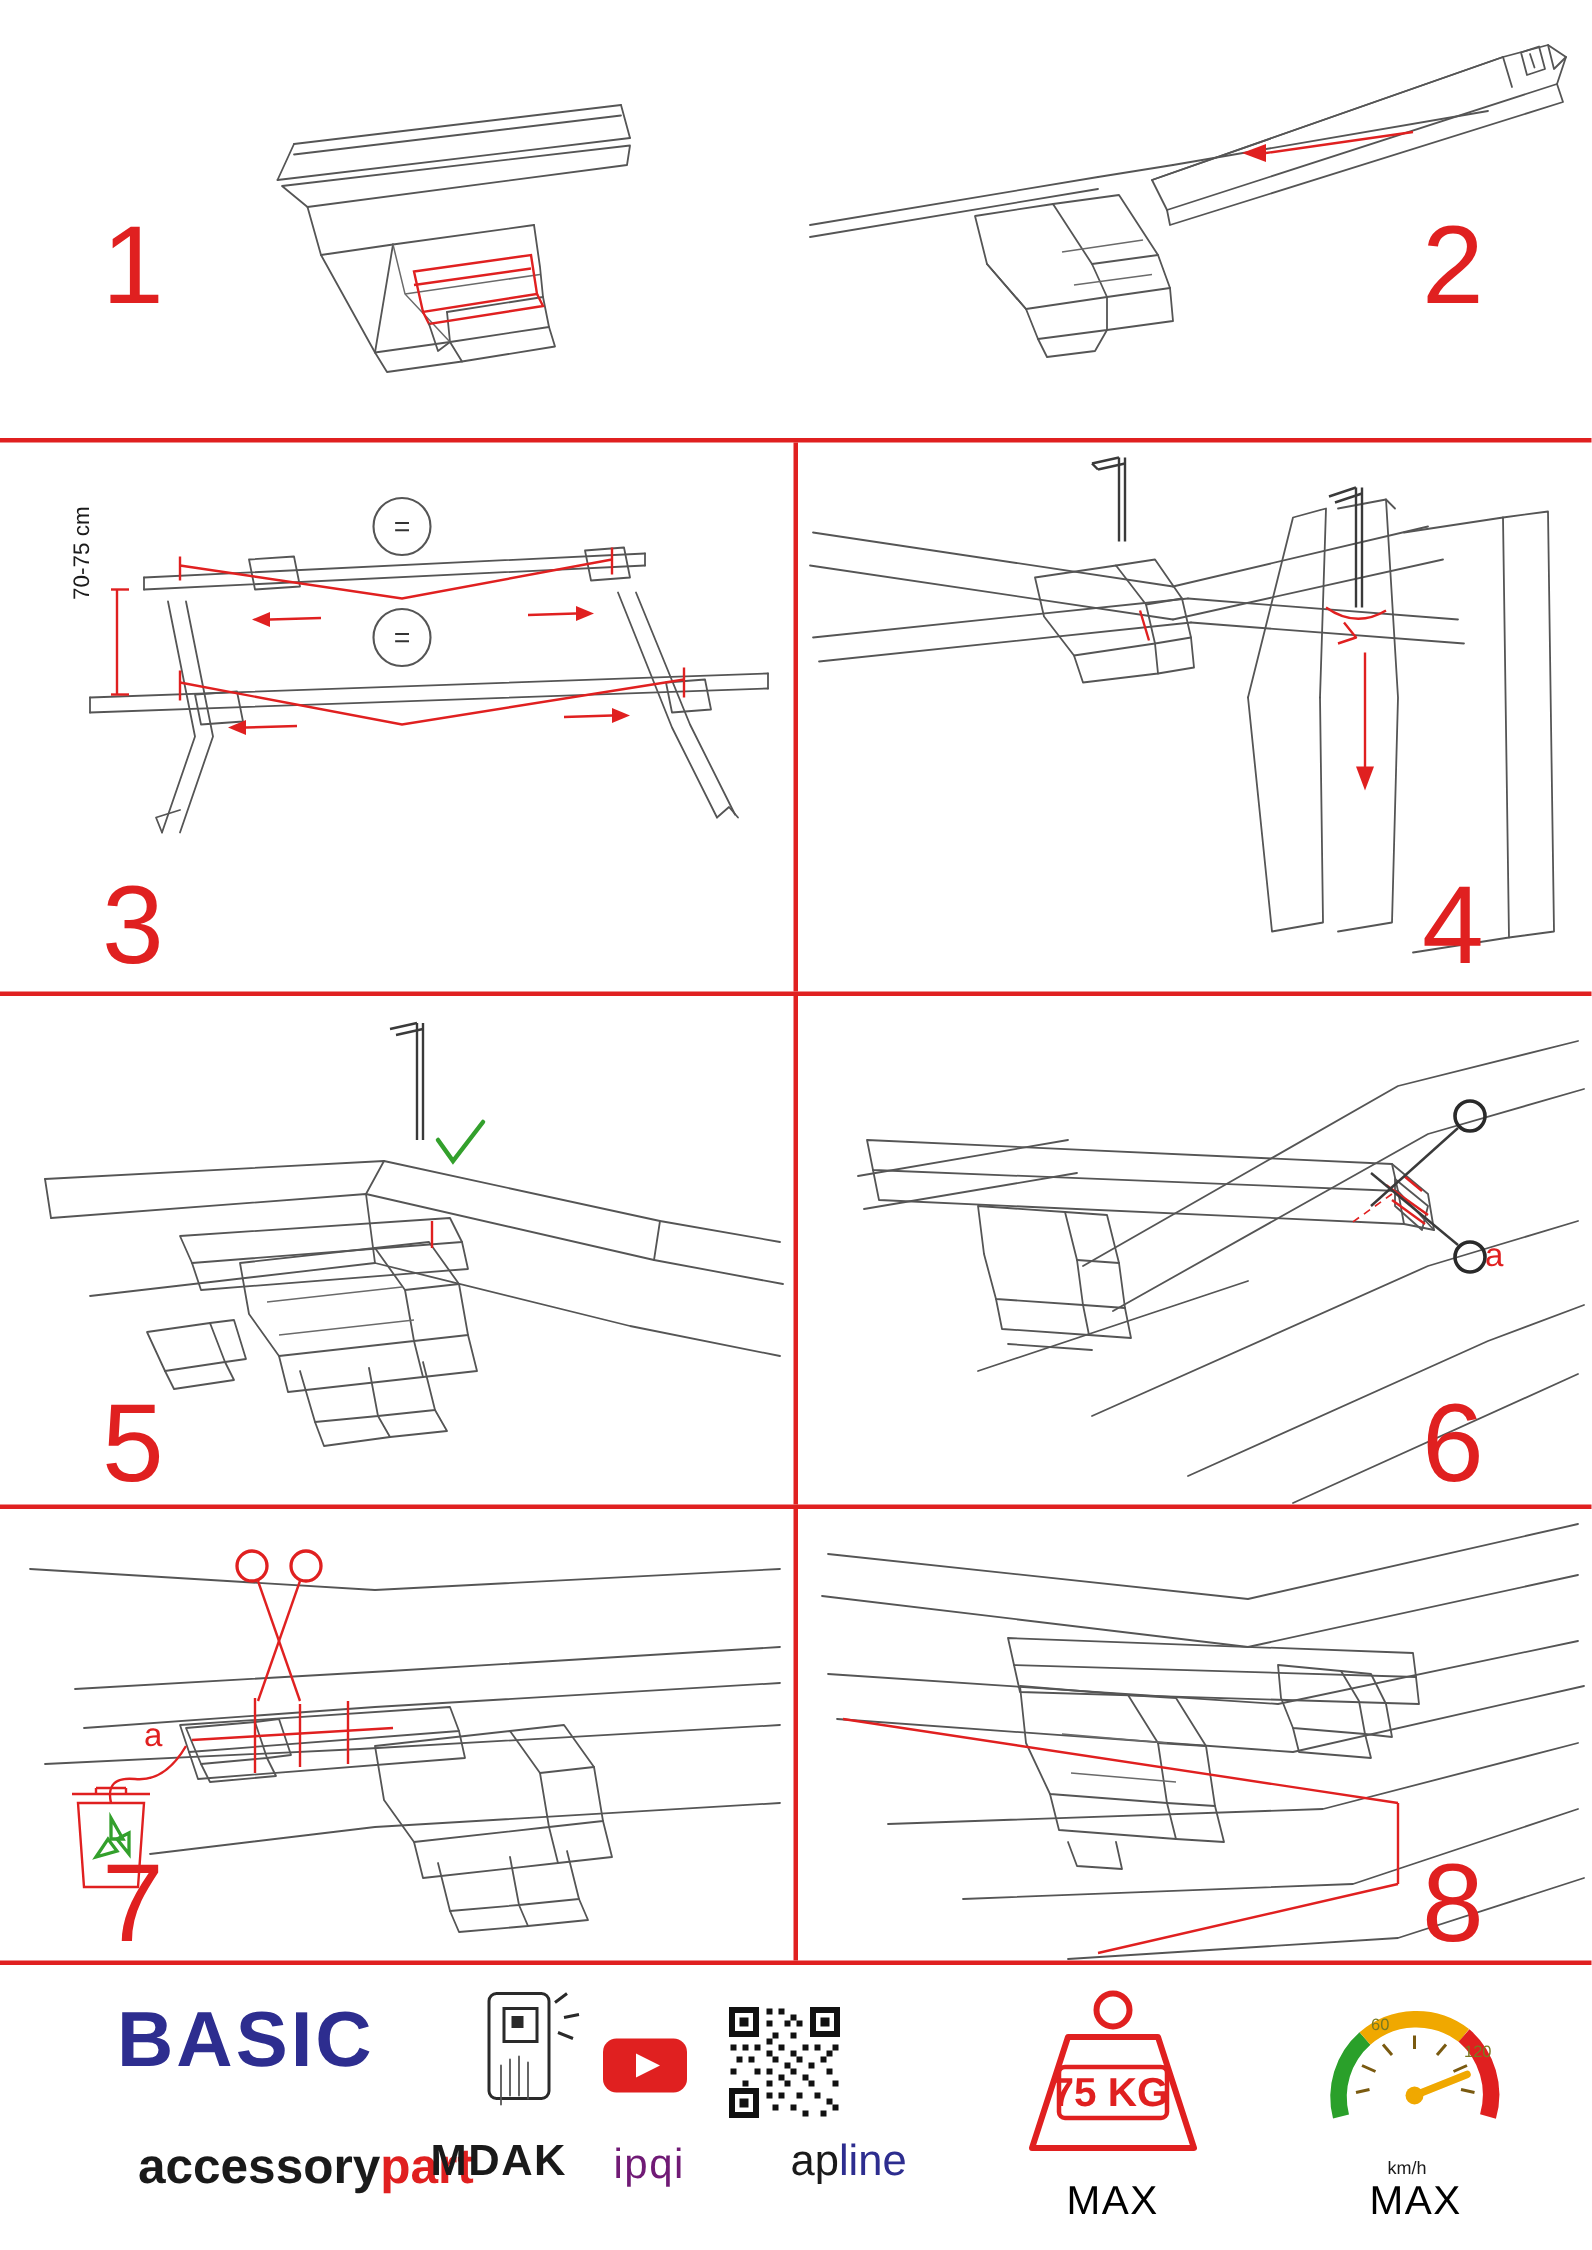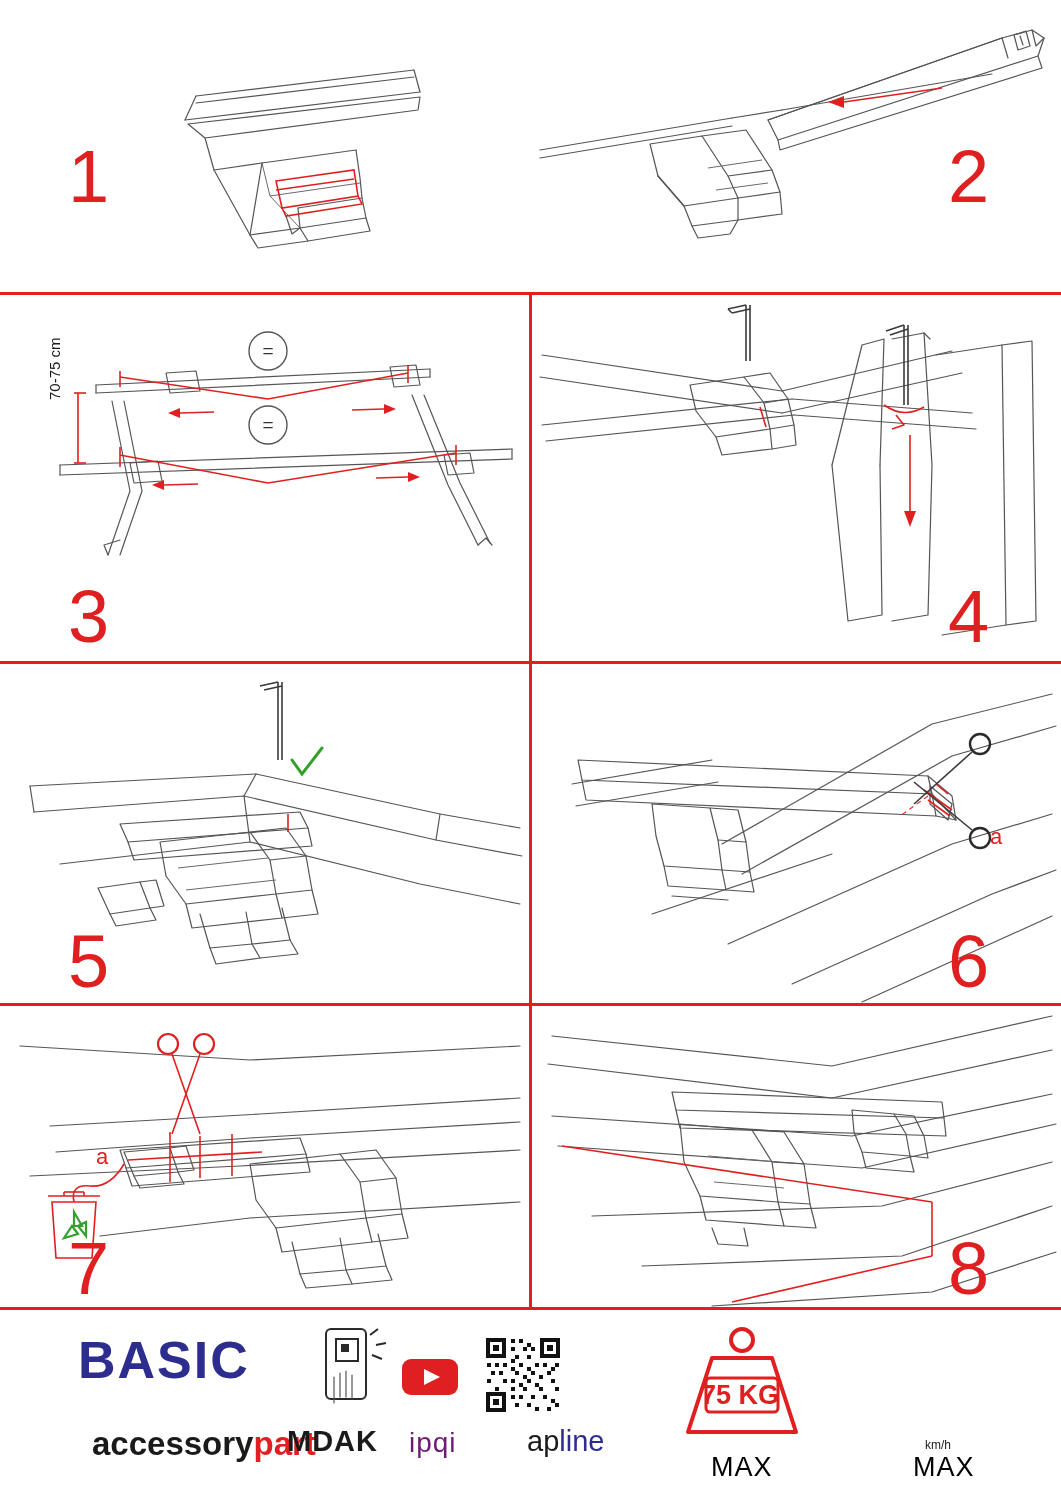--- a/index.html
+++ b/index.html
@@ -523,16 +523,36 @@
   <div class="panel" style="left:672px;top:1322px;width:140px;height:120px;">
     <svg width="140" height="120" viewBox="0 0 140 120">
       <circle cx="70" cy="18" r="11" fill="none" stroke="#e02020" stroke-width="4"></circle>
       <path d="M40 36 L100 36 L124 110 L16 110 Z" fill="none" stroke="#e02020" stroke-width="4" stroke-linejoin="round"></path>
       <rect x="34" y="56" width="72" height="34" rx="4" fill="none" stroke="#e02020" stroke-width="3"></rect>
     </svg>
   </div>
   <div class="kgtxt" style="left:701px;top:1380px;">75 KG</div>
   <div class="maxlab" style="left:711px;top:1452px;">MAX</div>
 
+  <div class="panel" style="left:880px;top:1325px;width:130px;height:120px;">
+    <svg width="130" height="120" viewBox="0 0 130 120">
+      <path d="M14 86 A52 52 0 0 1 30 34" fill="none" stroke="#2aa02a" stroke-width="11"></path>
+      <path d="M30 34 A52 52 0 0 1 96 32" fill="none" stroke="#f0a800" stroke-width="11"></path>
+      <path d="M96 32 A52 52 0 0 1 112 86" fill="none" stroke="#e02020" stroke-width="11"></path>
+      <g stroke="#7a5a10" stroke-width="2">
+        <path d="M24 70 L33 68"></path>
+          <path d="M28 52 L37 56"></path>
+          <path d="M42 38 L48 45"></path>
+        <path d="M63 32 L63 41"></path>
+          <path d="M84 38 L78 45"></path>
+          <path d="M98 52 L89 56"></path>
+          <path d="M103 70 L94 68"></path>
+      </g>
+      <circle cx="63" cy="72" r="6" fill="#f0a800"></circle>
+      <path d="M63 72 L98 58" stroke="#f0a800" stroke-width="5" stroke-linecap="round"></path>
+      <text x="34" y="28" font-size="11" fill="#7a7a20" font-family="Liberation Sans, sans-serif">60</text>
+      <text x="96" y="46" font-size="11" fill="#7a7a20" font-family="Liberation Sans, sans-serif">120</text>
+    </svg>
+  </div>
   <div class="kmh" style="left:925px;top:1438px;">km/h</div>
   <div class="maxlab" style="left:913px;top:1452px;">MAX</div>
 
 </div>
 
 </body></html>

